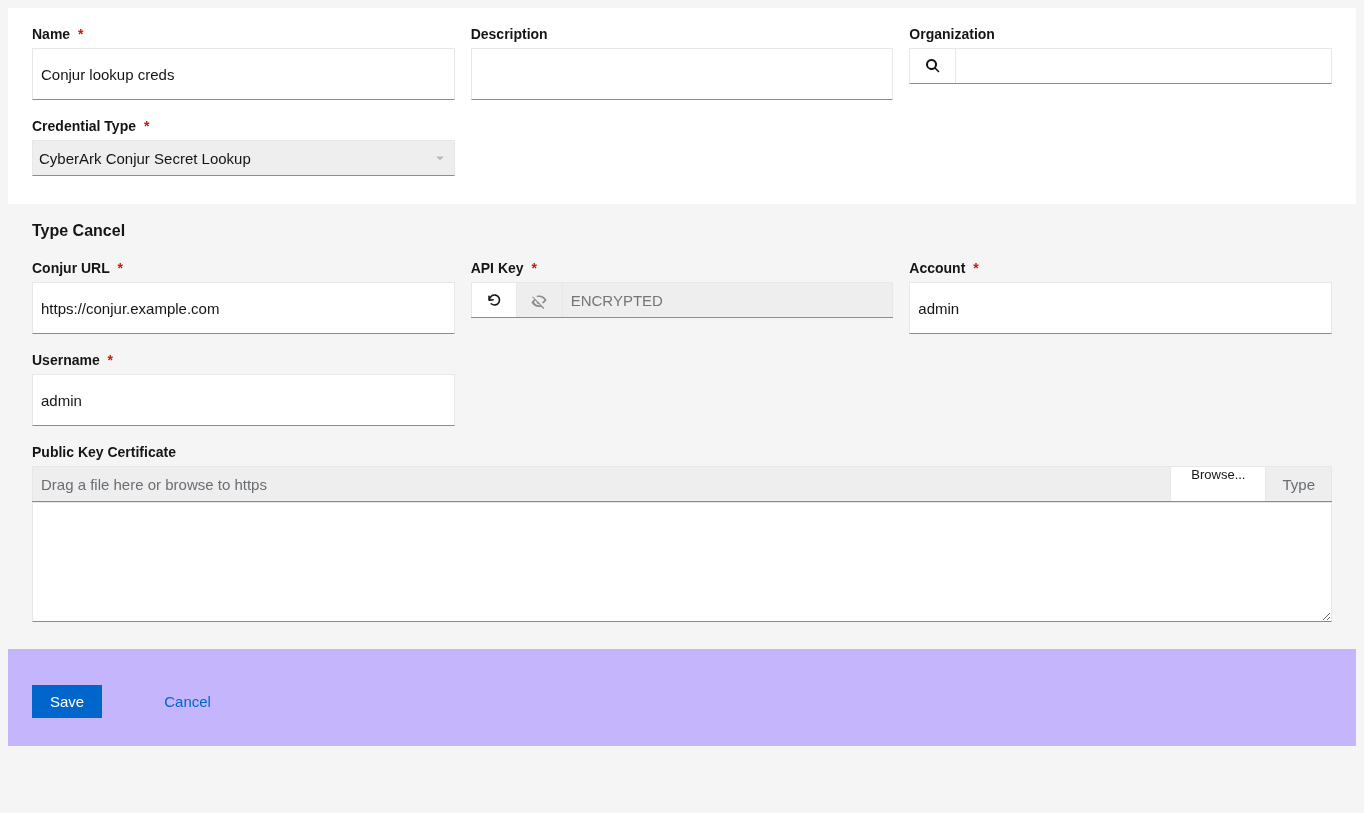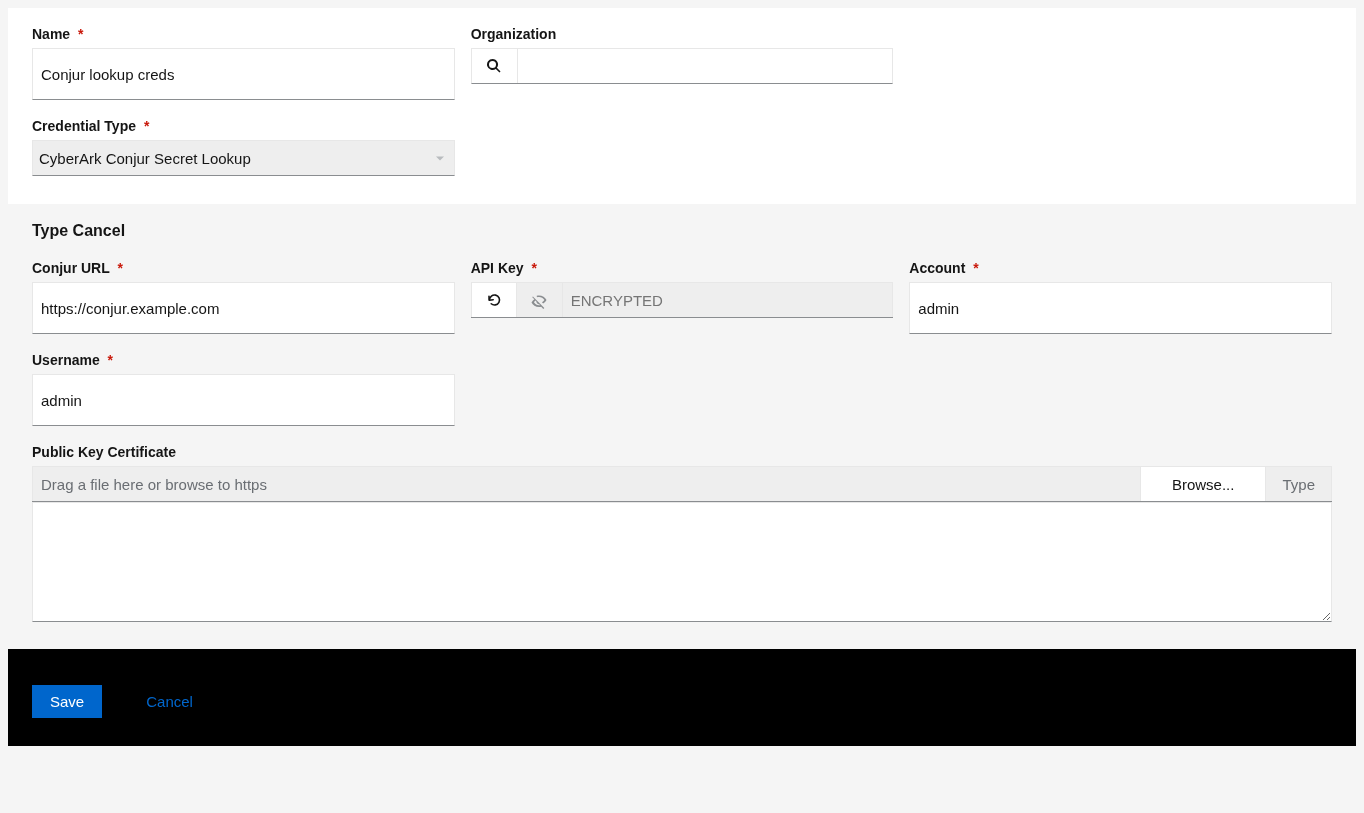--- a/index.html
+++ b/index.html
@@ -156,24 +156,24 @@
     align-items: center;
     padding: 0 8px;
     color: #6a6e73;
     font-size: 15px;
   }
   .file-browse {
     background: #fff;
     border: 1px solid #e7e7e7;
     border-left: none;
     border-bottom: none;
-    padding: 0 31px;
-    display: flex;
-    align-items: center;
-    font-size: 15px;
+    padding: 0 20px;
+    display: flex;
+    align-items: flex-start;
+    font-size: 13px;
     cursor: pointer;
   }
   .file-clear {
     background: #eeeeee;
     border: 1px solid #e7e7e7;
     border-left: none;
     border-bottom: none;
     padding: 0 16px;
     display: flex;
     align-items: center;
@@ -187,60 +187,67 @@
     resize: both;
     border: 1px solid #e7e7e7;
     border-bottom: 1px solid #8a8d90;
     background: #fff;
     padding: 6px 8px;
     font-size: 15px;
     font-family: inherit;
     outline: none;
   }
   .footer {
-    background: #000000;
+    background: #c4b5fd;
     padding: 36px 24px 28px 24px;
     display: flex;
     align-items: center;
-    gap: 44px;
+    gap: 24px;
   }
   .btn-primary {
     background: #0066cc;
     color: #fff;
     border: none;
     font-size: 15px;
     padding: 8px 18px;
     cursor: pointer;
   }
   .btn-link {
     background: none;
     border: none;
     color: #0066cc;
     font-size: 15px;
     cursor: pointer;
     padding: 0;
+    margin-left: 38px;
   }
   .icon-svg { display: block; }
 </style>
 </head>
 <body>
 
 <div class="page">
 
   <div class="panel section">
     <div class="row3">
 
       <div class="field">
         <label class="field-label">
           <span>Name</span>
           <span class="req">*</span>
         </label>
         <input type="text" class="inp" value="Conjur lookup creds" style="">
       </div>
 
+      <div class="field">
+        <label class="field-label">
+          <span>Description</span>
+        </label>
+        <input type="text" class="inp" value="" style="">
+      </div>
 
       <div class="field">
         <label class="field-label">
           <span>Organization</span>
         </label>
         <div class="org-group">
           <div class="org-btn">
             <span>
               <svg class="icon-svg" width="16" height="16" viewBox="0 0 16 16" fill="#151515">
                 <path d="M6.5 1a5.5 5.5 0 0 1 4.38 8.83l3.65 3.64-1.06 1.06-3.64-3.65A5.5 5.5 0 1 1 6.5 1zm0 2a3.5 3.5 0 1 0 0 7 3.5 3.5 0 0 0 0-7z"></path>

